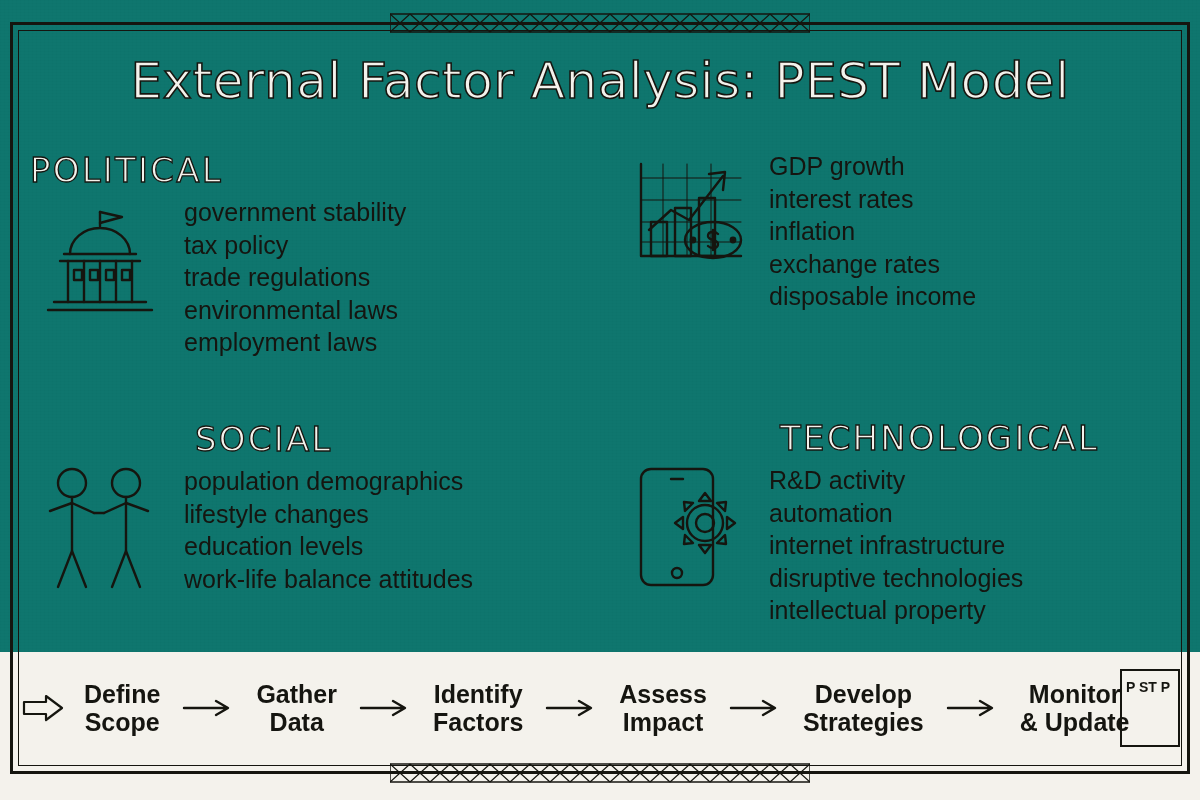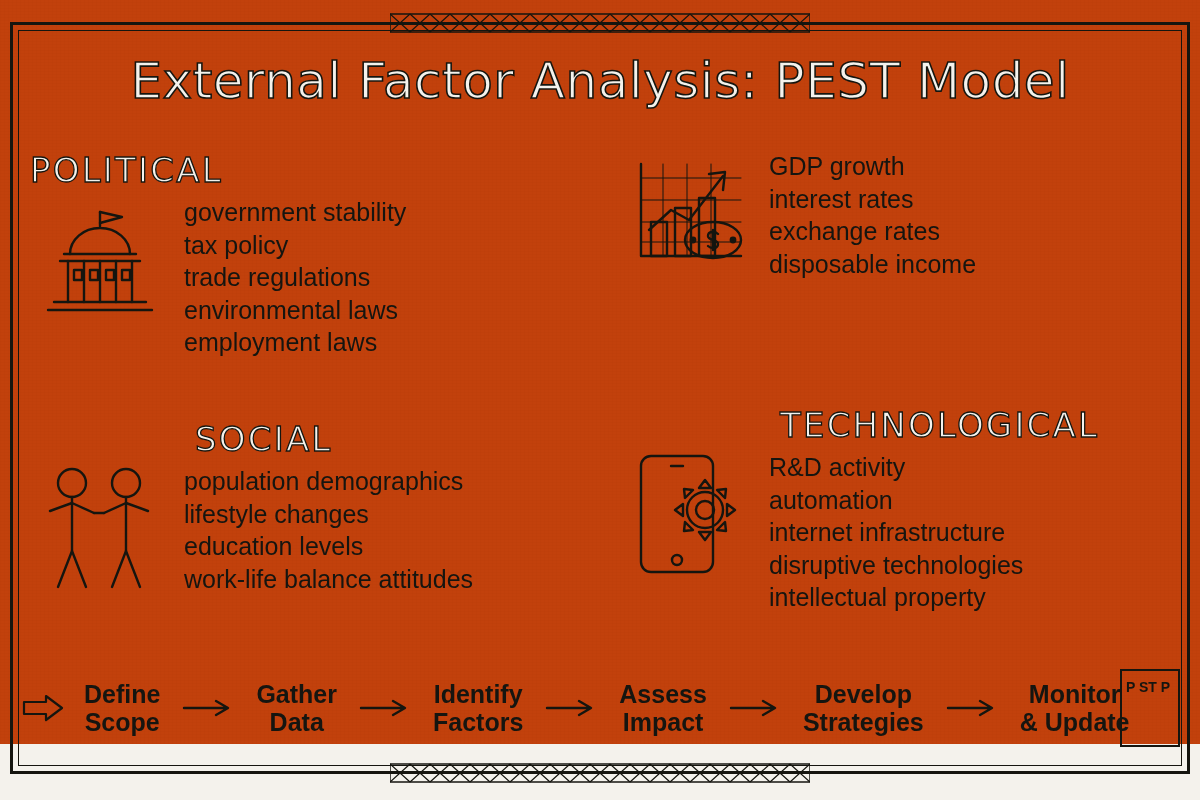--- a/index.html
+++ b/index.html
@@ -10,22 +10,22 @@
     width: 1200px;
     height: 800px;
     background: #f4f2ec;
     font-family: "Liberation Sans", sans-serif;
     color: #1a1a1a;
     overflow: hidden;
   }
   .page {
     position: relative;
     width: 1200px;
-    height: 744px;
-    background: #c2410c;
+    height: 652px;
+    background: #0f766e;
     box-sizing: border-box;
   }
   
   .grain {
     position: absolute;
     inset: 0;
     pointer-events: none;
     background-image:
       repeating-linear-gradient(0deg, rgba(0,0,0,0.012) 0px, rgba(0,0,0,0.012) 1px, transparent 1px, transparent 3px),
       repeating-linear-gradient(90deg, rgba(0,0,0,0.010) 0px, rgba(0,0,0,0.010) 1px, transparent 1px, transparent 4px);
@@ -108,21 +108,21 @@
   }
   .q-list li { white-space: nowrap; }
 
   
   #q-political { left: 30px; top: 150px; }
   #q-political .q-head { }
   #q-economic  { left: 625px; top: 150px; }
   #q-economic .q-head { margin-left: 155px; }
   #q-social    { left: 30px; top: 419px; }
   #q-social .q-head { margin-left: 165px; }
-  #q-technological { left: 625px; top: 405px; }
+  #q-technological { left: 625px; top: 418px; }
   #q-technological .q-head { margin-left: 155px; }
 
   #q-political .q-icon, #q-social .q-icon { width: 140px; }
   #q-economic .q-icon, #q-technological .q-icon { width: 130px; }
 
   
   .flow {
     position: absolute;
     left: 22px;
     top: 655px;
@@ -246,20 +246,21 @@
           <path d="M84 22 L100 20 L98 38"></path>
           <ellipse cx="88" cy="88" rx="28" ry="18"></ellipse>
           <path d="M88 78 L88 98 M93 82 C90 79 83 79 83 84 C83 89 93 87 93 92 C93 97 86 97 83 94"></path>
           <circle cx="68" cy="88" r="2.2" fill="#15150f"></circle>
           <circle cx="108" cy="88" r="2.2" fill="#15150f"></circle>
         </svg>
       </div>
       <ul class="q-list">
         <li>GDP growth</li>
         <li>interest rates</li>
+        <li>inflation</li>
         <li>exchange rates</li>
         <li>disposable income</li>
       </ul>
     </div>
   </div>
 
   <div class="quadrant" id="q-social">
     <div class="q-head">SOCIAL</div>
     <div class="q-body">
       <div class="q-icon">

